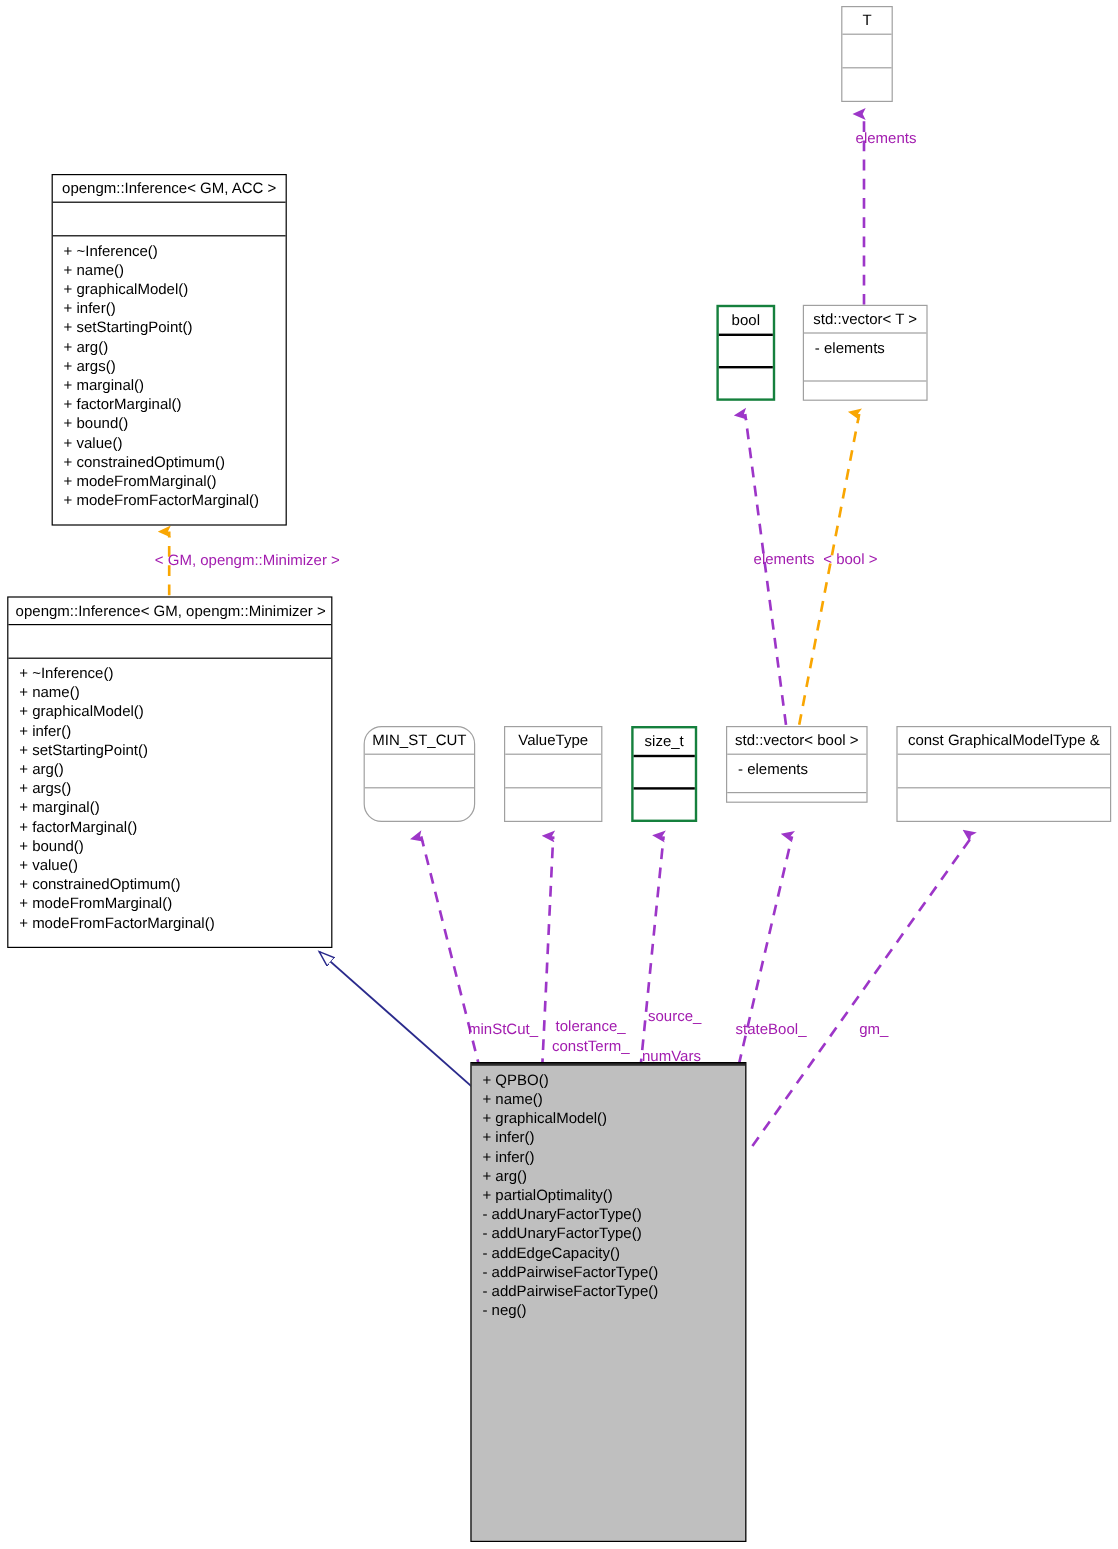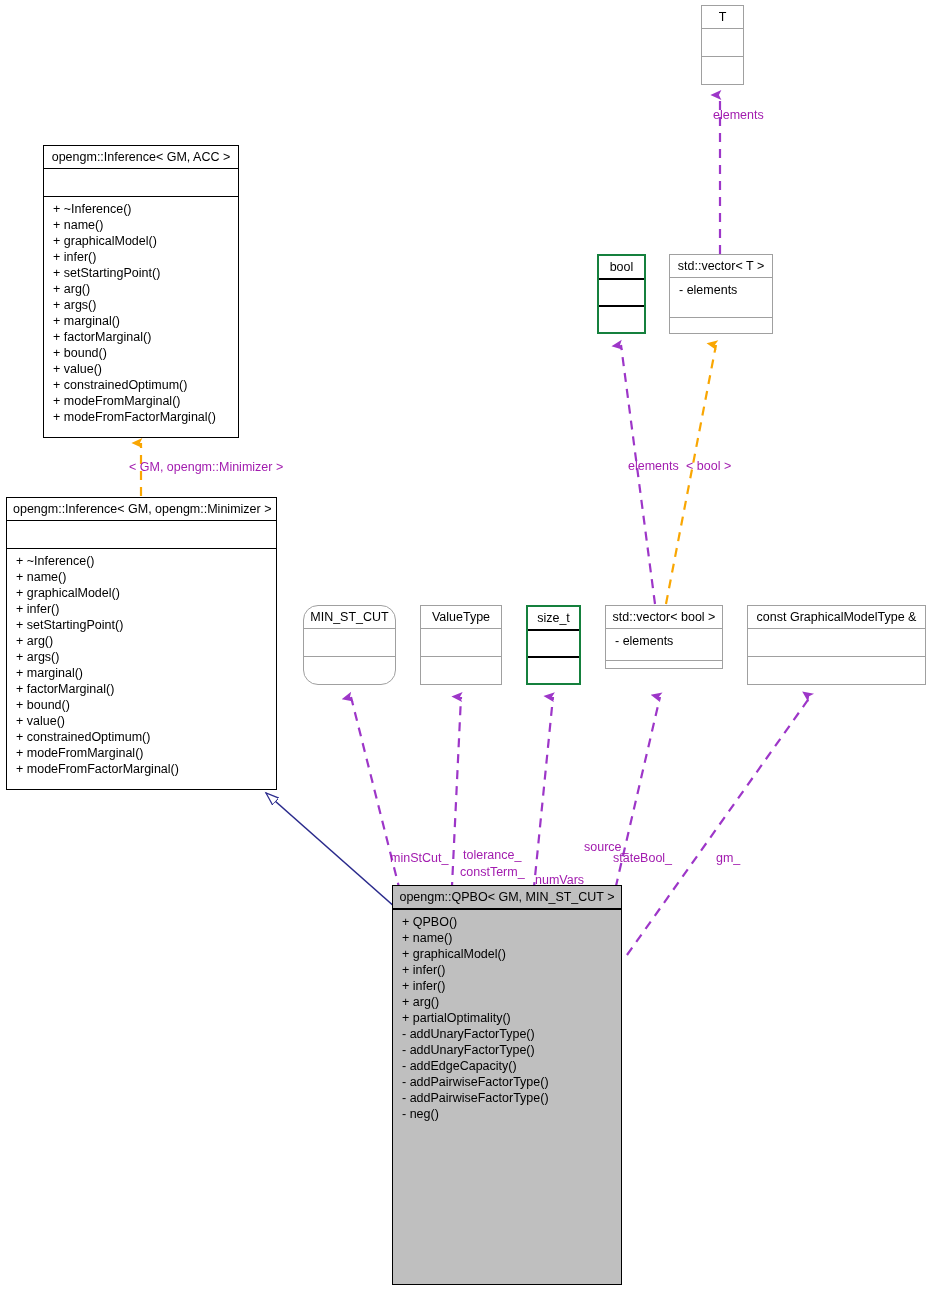--- a/index.html
+++ b/index.html
@@ -275,32 +275,31 @@
   <div class="edge-label" style="left:628px; top:459px;">elements</div>
 
   <div class="edge-label" style="left:686px; top:459px;">&lt; bool &gt;</div>
 
   <div class="edge-label" style="left:390px; top:851px;">minStCut_</div>
 
   <div class="edge-label" style="left:463px; top:848px;">tolerance_</div>
 
   <div class="edge-label" style="left:460px; top:865px;">constTerm_</div>
 
-  <div class="edge-label" style="left:540px; top:840px;margin-left:44px;">source_</div>
+  <div class="edge-label" style="left:540px; top:840px;">source_</div>
 
   <div class="edge-label" style="left:546px; top:900px;margin-left:45px;">sink_</div>
 
   <div class="edge-label" style="left:535px; top:873px;">numVars_</div>
 
   <div class="edge-label" style="left:613px; top:851px;">stateBool_</div>
 
   <div class="edge-label" style="left:716px; top:851px;">gm_</div>
 
   <div class="uml-box filled" style="left:392px; top:885px; width:230px; height:400px;">
-    <div class="uml-title">opengm::QPBO&lt; GM, MIN_ST_CUT &gt;</div>
     <div class="uml-sep"></div>
     <div class="uml-sep"></div>
     <div class="uml-compartment">
       <div class="uml-row">+ QPBO()</div>
       <div class="uml-row">+ name()</div>
       <div class="uml-row">+ graphicalModel()</div>
       <div class="uml-row">+ infer()</div>
       <div class="uml-row">+ infer()</div>
       <div class="uml-row">+ arg()</div>
       <div class="uml-row">+ partialOptimality()</div>

